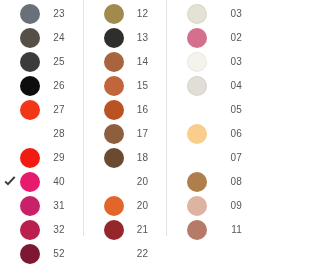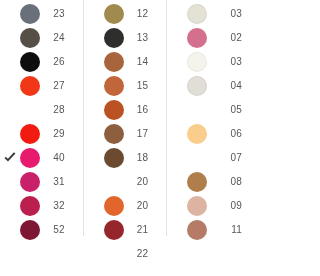--- a/index.html
+++ b/index.html
@@ -96,20 +96,27 @@
       <div class="swatch-row">
         <div class="check-slot"></div>
         <div class="swatch-dot-slot">
           <span class="swatch-dot" style="background: rgb(85, 79, 72);"></span>
         </div>
         <div class="swatch-label">24</div>
       </div>
       <div class="swatch-row">
         <div class="check-slot"></div>
         <div class="swatch-dot-slot">
+          <span class="swatch-dot" style="background: rgb(59, 59, 61);"></span>
+        </div>
+        <div class="swatch-label">25</div>
+      </div>
+      <div class="swatch-row">
+        <div class="check-slot"></div>
+        <div class="swatch-dot-slot">
           <span class="swatch-dot" style="background: rgb(13, 13, 13);"></span>
         </div>
         <div class="swatch-label">26</div>
       </div>
       <div class="swatch-row">
         <div class="check-slot"></div>
         <div class="swatch-dot-slot">
           <span class="swatch-dot" style="background: rgb(242, 55, 24);"></span>
         </div>
         <div class="swatch-label">27</div>

